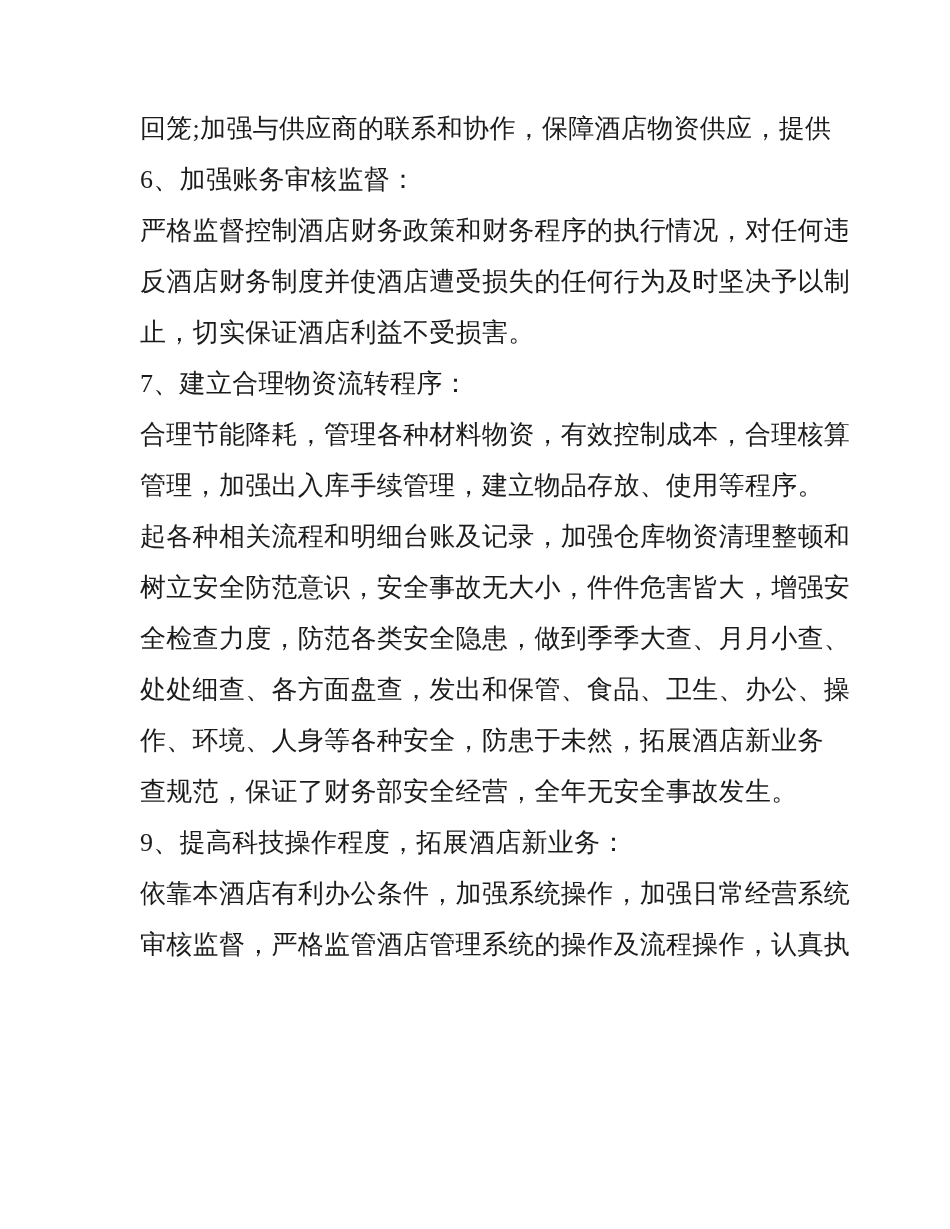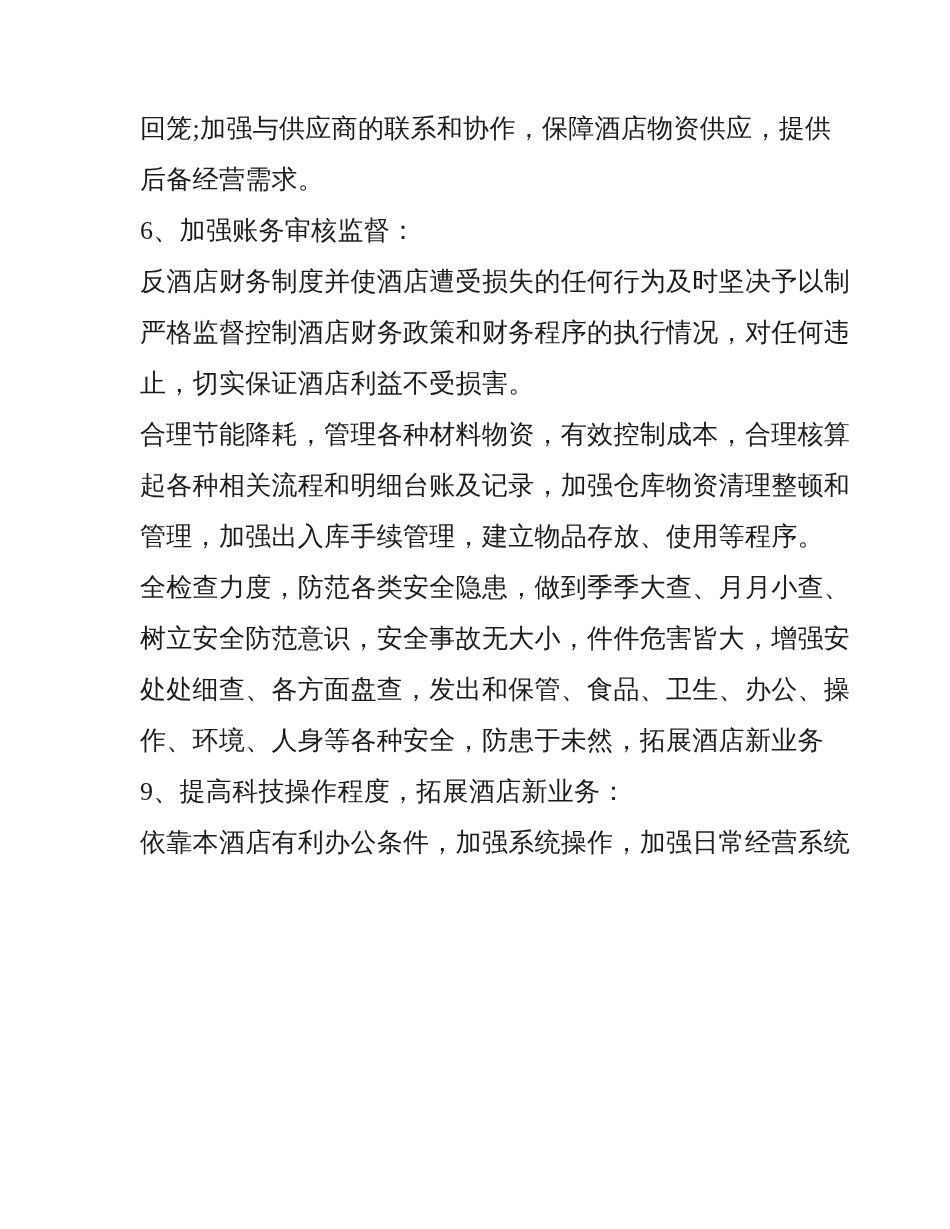--- a/index.html
+++ b/index.html
@@ -23,27 +23,29 @@
     color: #1b1b1b;
     letter-spacing: 0.3px;
     white-space: nowrap;
   }
 </style>
 </head>
 <body>
 
 <div class="page">
   <div class="doc-line">回笼;加强与供应商的联系和协作，保障酒店物资供应，提供</div>
-  <div class="doc-line">后备经营需求。</div>
   <div class="doc-line">6、加强账务审核监督：</div>
+  <div class="doc-line">严格监督控制酒店财务政策和财务程序的执行情况，对任何违</div>
   <div class="doc-line">反酒店财务制度并使酒店遭受损失的任何行为及时坚决予以制</div>
-  <div class="doc-line">严格监督控制酒店财务政策和财务程序的执行情况，对任何违</div>
   <div class="doc-line">止，切实保证酒店利益不受损害。</div>
+  <div class="doc-line">7、建立合理物资流转程序：</div>
   <div class="doc-line">合理节能降耗，管理各种材料物资，有效控制成本，合理核算</div>
+  <div class="doc-line">管理，加强出入库手续管理，建立物品存放、使用等程序。</div>
   <div class="doc-line">起各种相关流程和明细台账及记录，加强仓库物资清理整顿和</div>
-  <div class="doc-line">管理，加强出入库手续管理，建立物品存放、使用等程序。</div>
+  <div class="doc-line">树立安全防范意识，安全事故无大小，件件危害皆大，增强安</div>
   <div class="doc-line">全检查力度，防范各类安全隐患，做到季季大查、月月小查、</div>
-  <div class="doc-line">树立安全防范意识，安全事故无大小，件件危害皆大，增强安</div>
   <div class="doc-line">处处细查、各方面盘查，发出和保管、食品、卫生、办公、操</div>
   <div class="doc-line">作、环境、人身等各种安全，防患于未然，拓展酒店新业务</div>
+  <div class="doc-line">查规范，保证了财务部安全经营，全年无安全事故发生。</div>
   <div class="doc-line">9、提高科技操作程度，拓展酒店新业务：</div>
   <div class="doc-line">依靠本酒店有利办公条件，加强系统操作，加强日常经营系统</div>
+  <div class="doc-line">审核监督，严格监管酒店管理系统的操作及流程操作，认真执</div>
 </div>
 
 </body></html>

